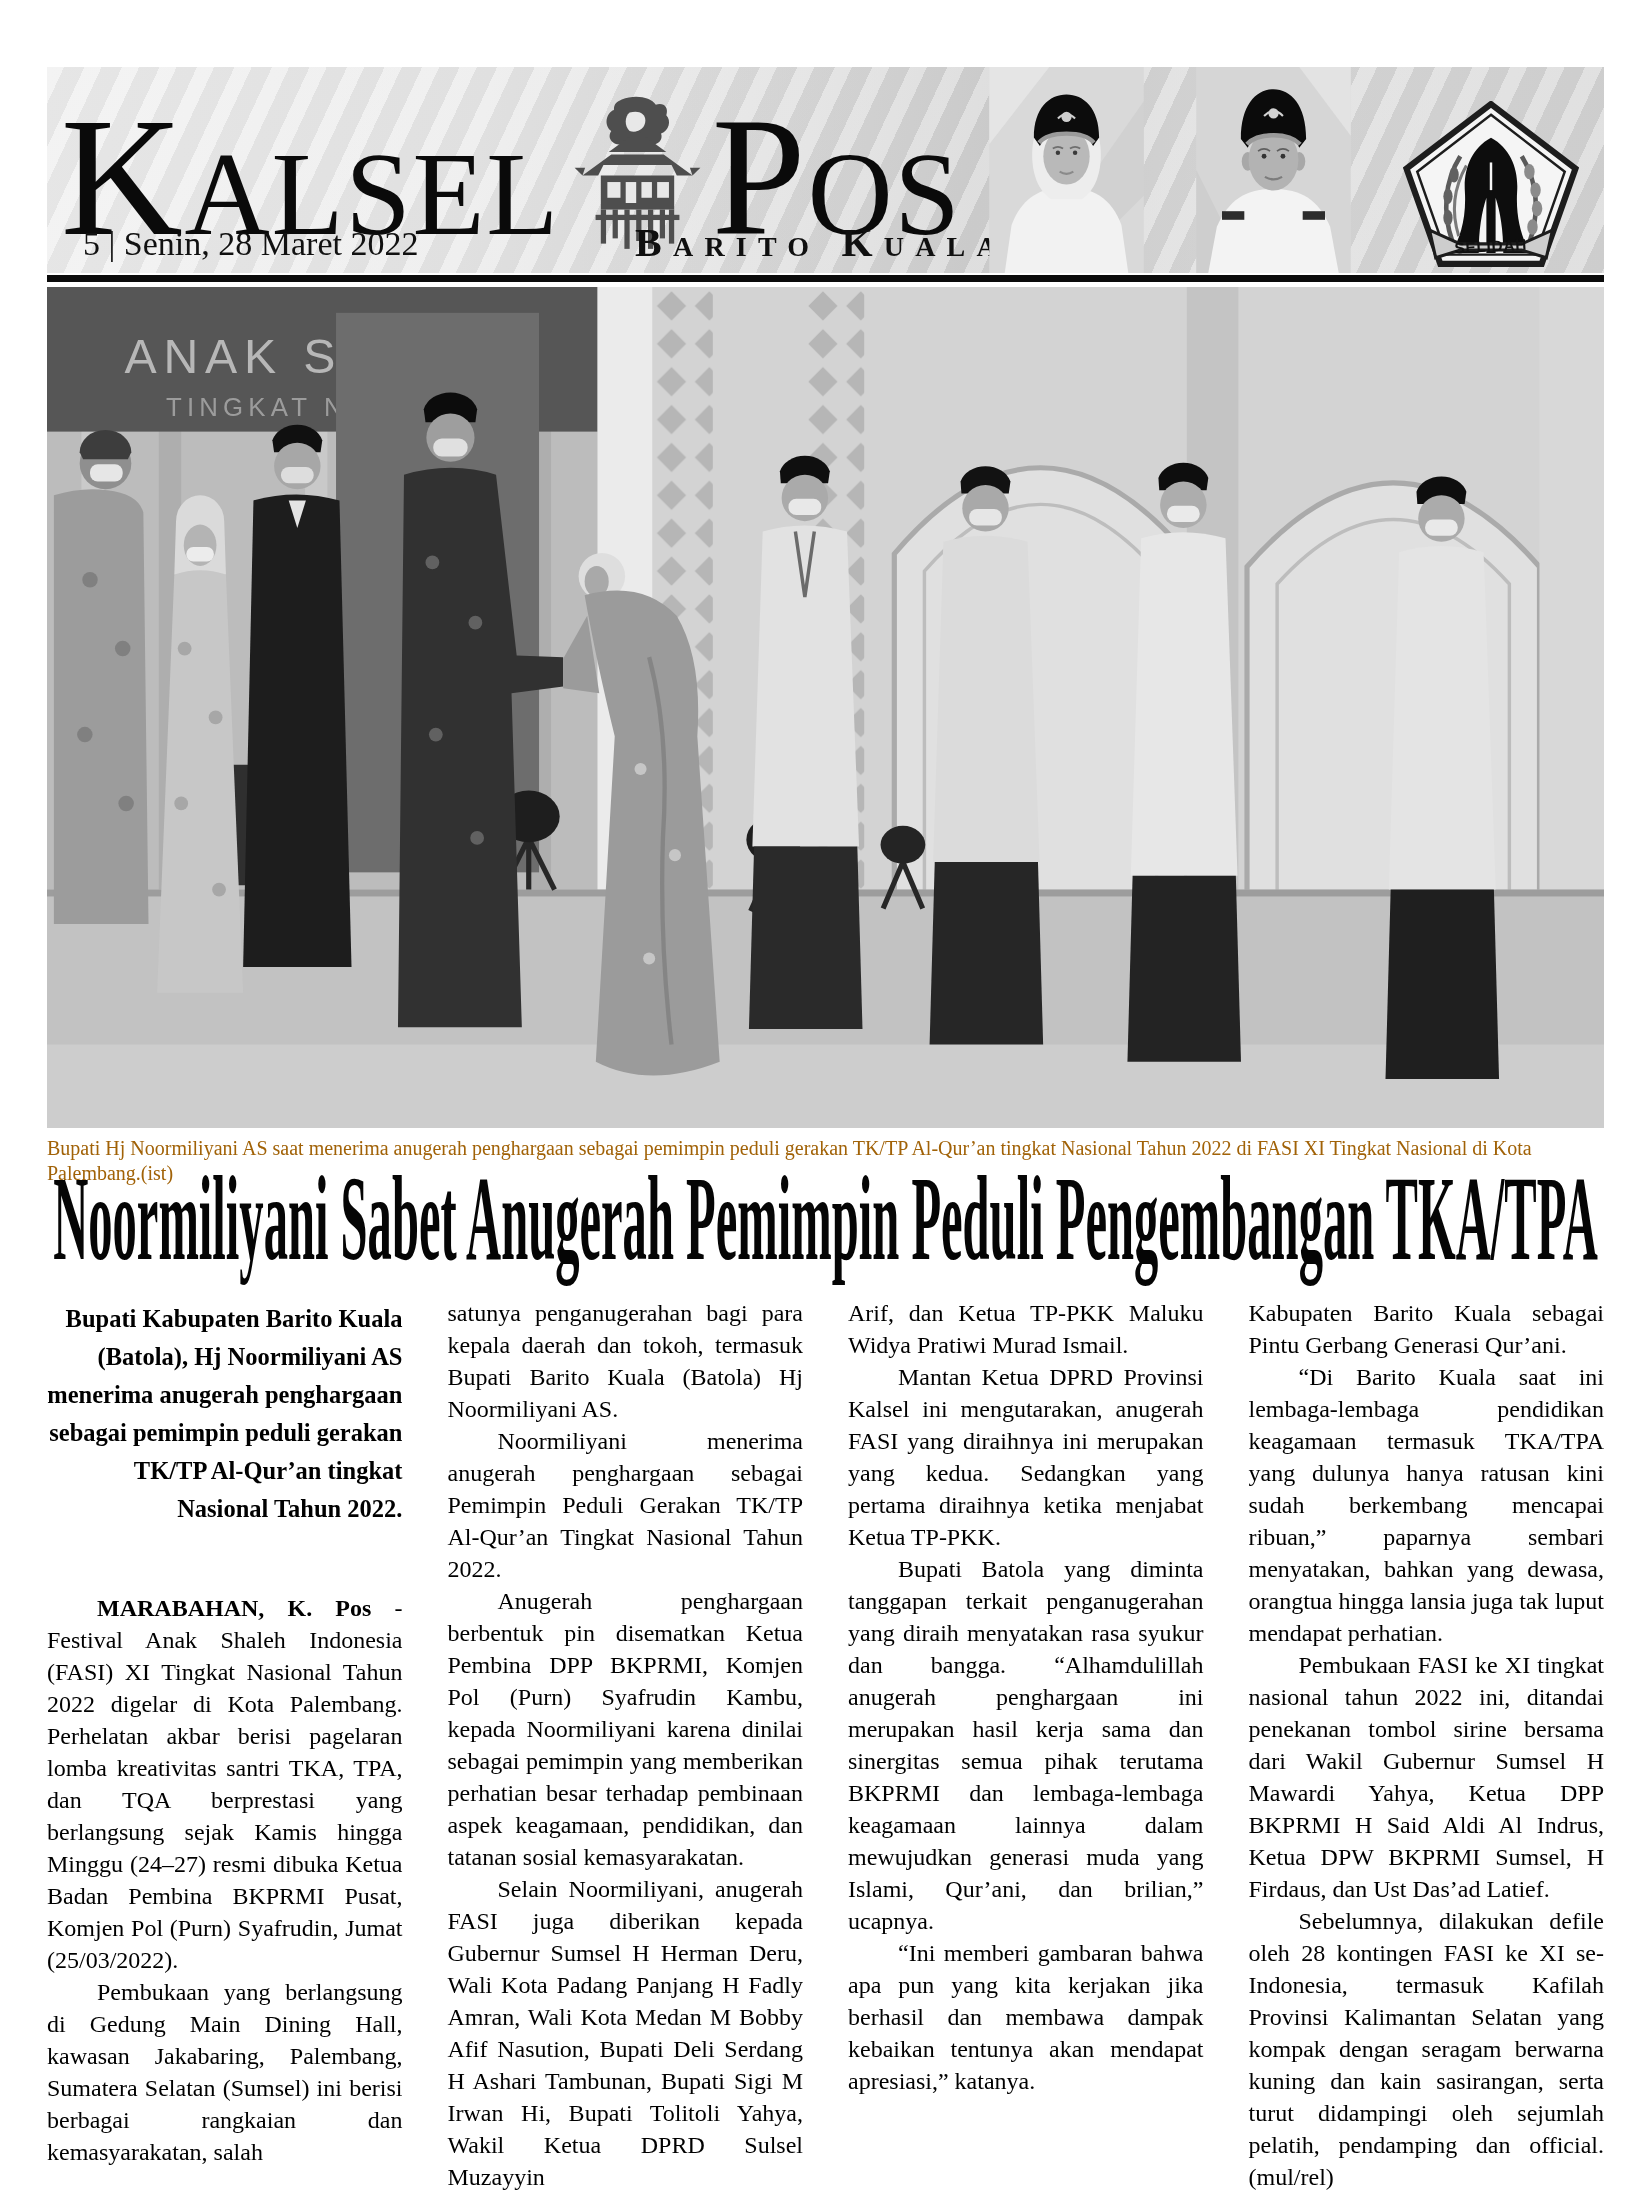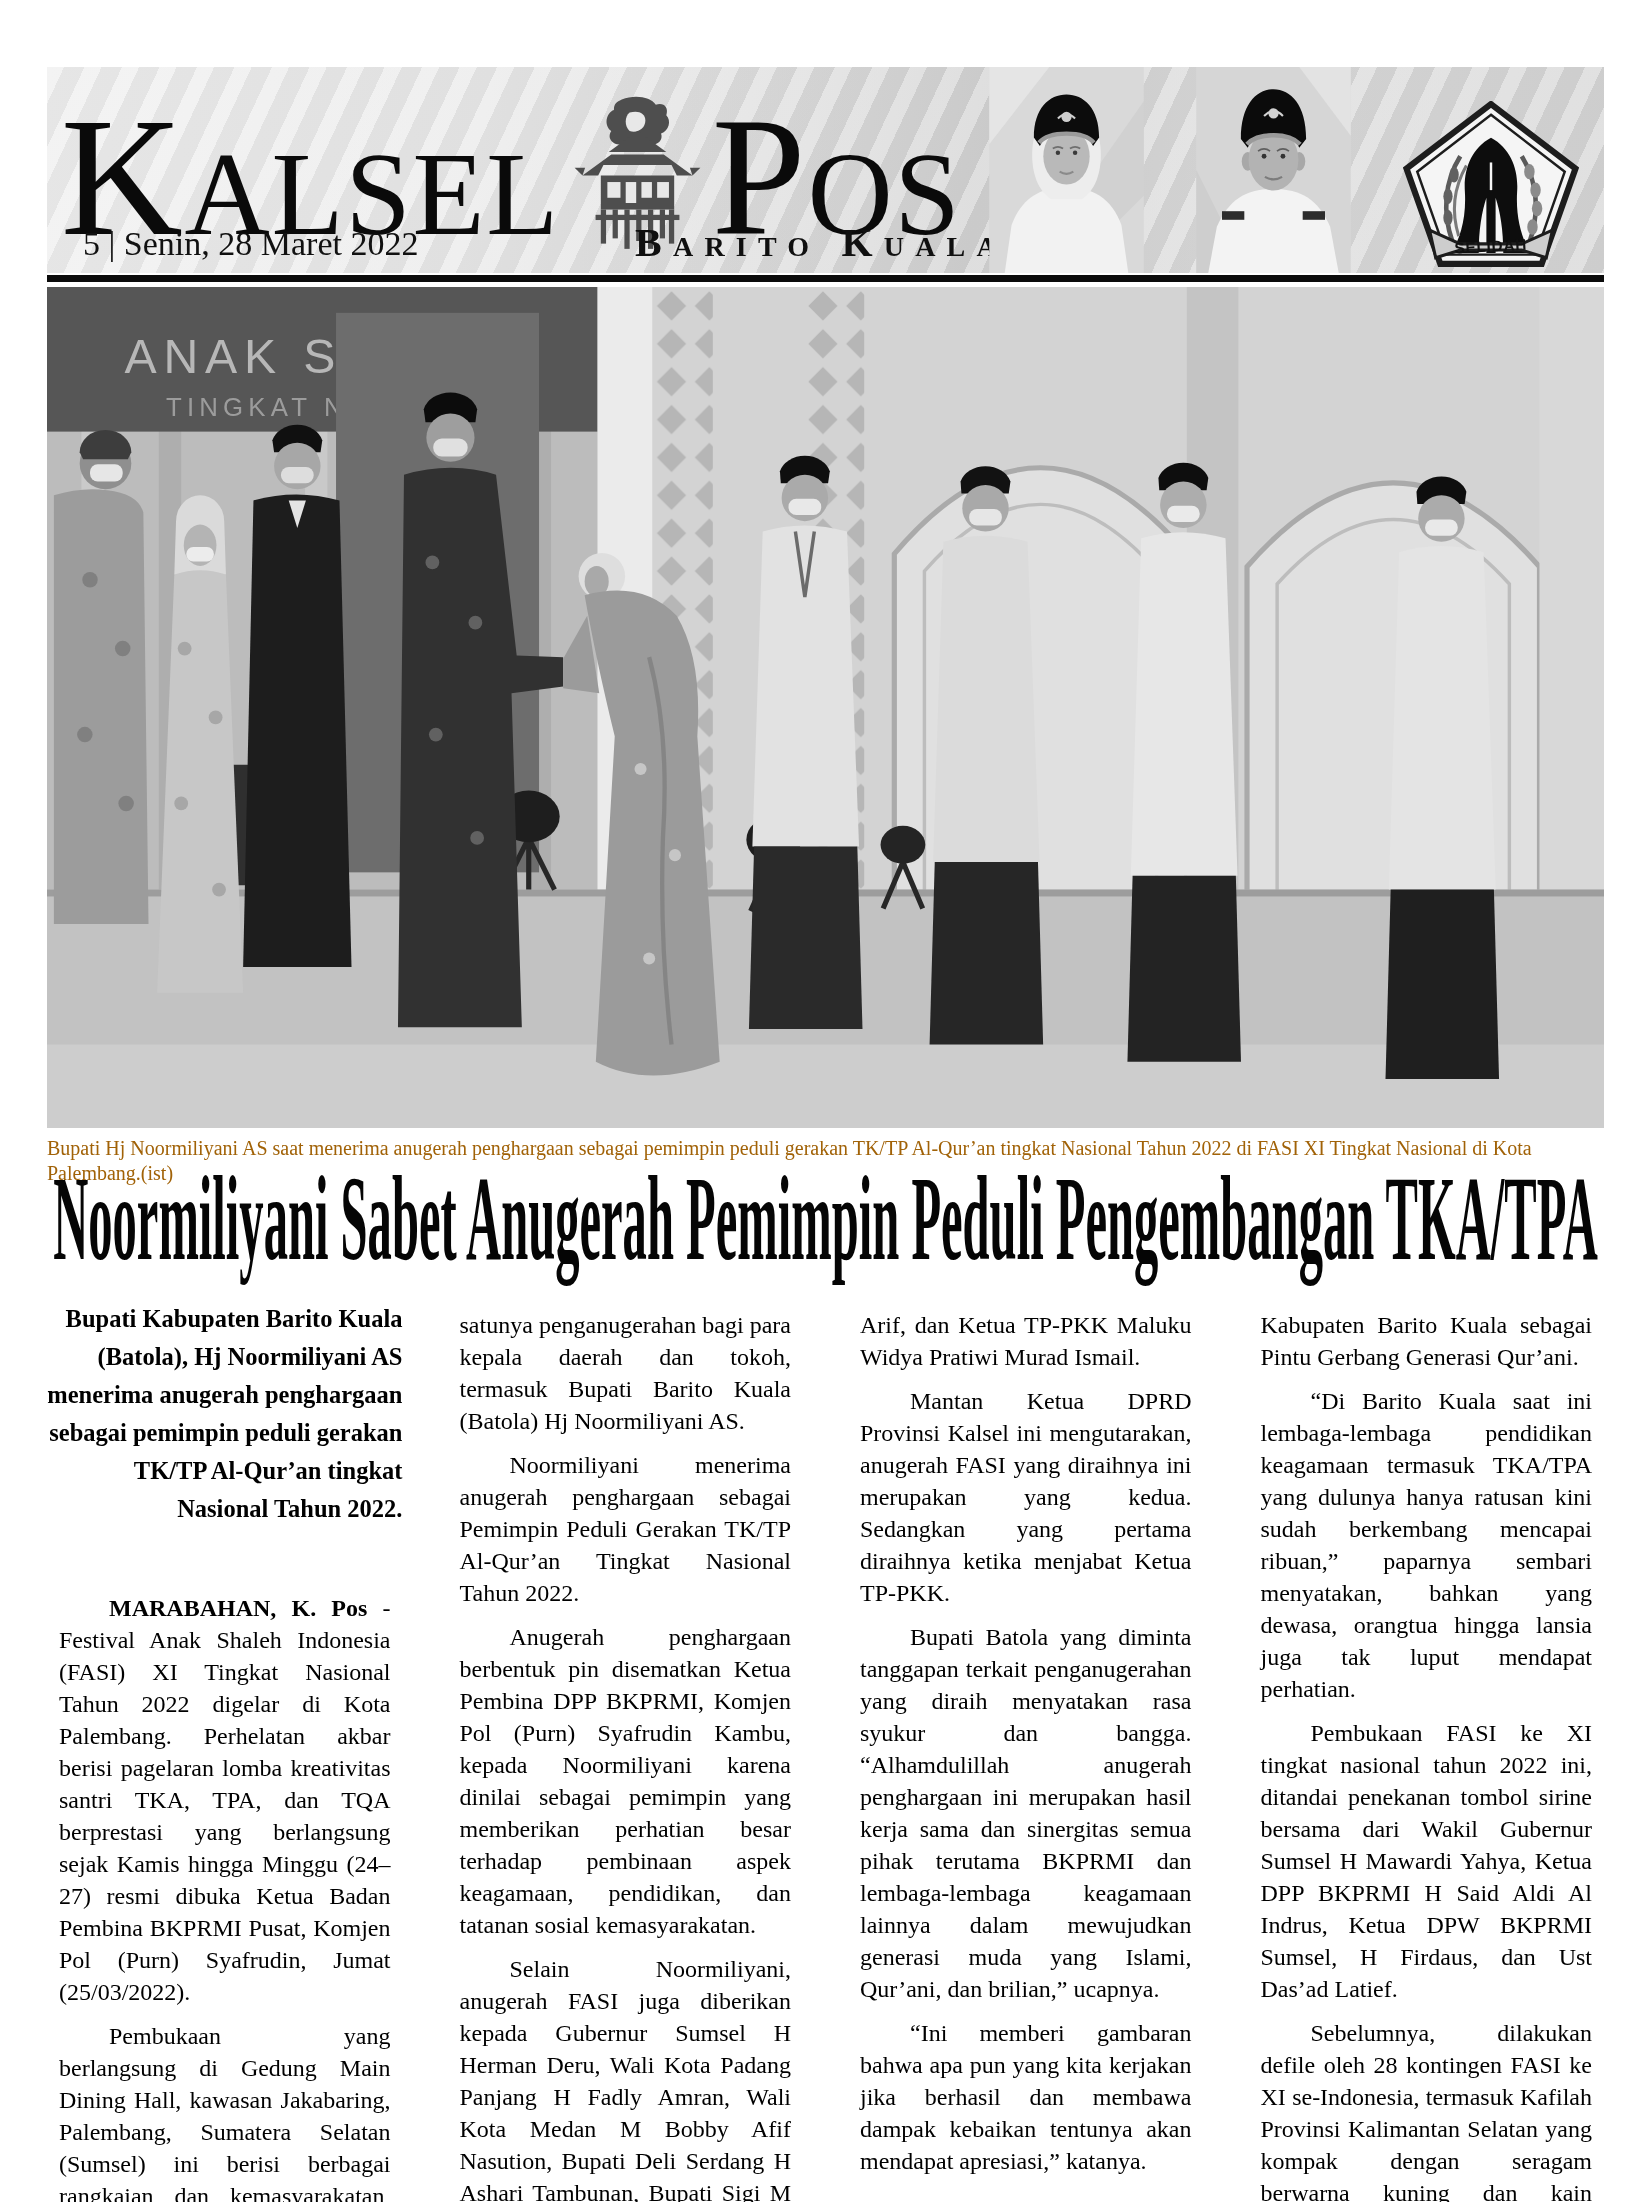--- a/index.html
+++ b/index.html
@@ -49,21 +49,21 @@
 
   
   .headline { position:absolute; left:47px; top:1163px; width:1557px; height:127px; overflow:hidden; }
 
   
   .article {
     position:absolute; left:47px; top:1297px; width:1557px;
     display:flex; gap:45px;
   }
   .col { flex:1 1 0; font-size:24px; line-height:32px; text-align:justify; }
-  .col p { text-indent:50px; margin:12px; }
+  .col p { text-indent:50px; margin:0; }
   .col p.cont { text-indent:0; }
   .lede {
     text-indent:0 !important; text-align:right; font-weight:bold;
     font-size:24.5px; line-height:38px; margin:3.4px 0 64px 0 !important;
   }
   .dateline { font-weight:bold; }
 </style>
 </head>
 <body>
 

